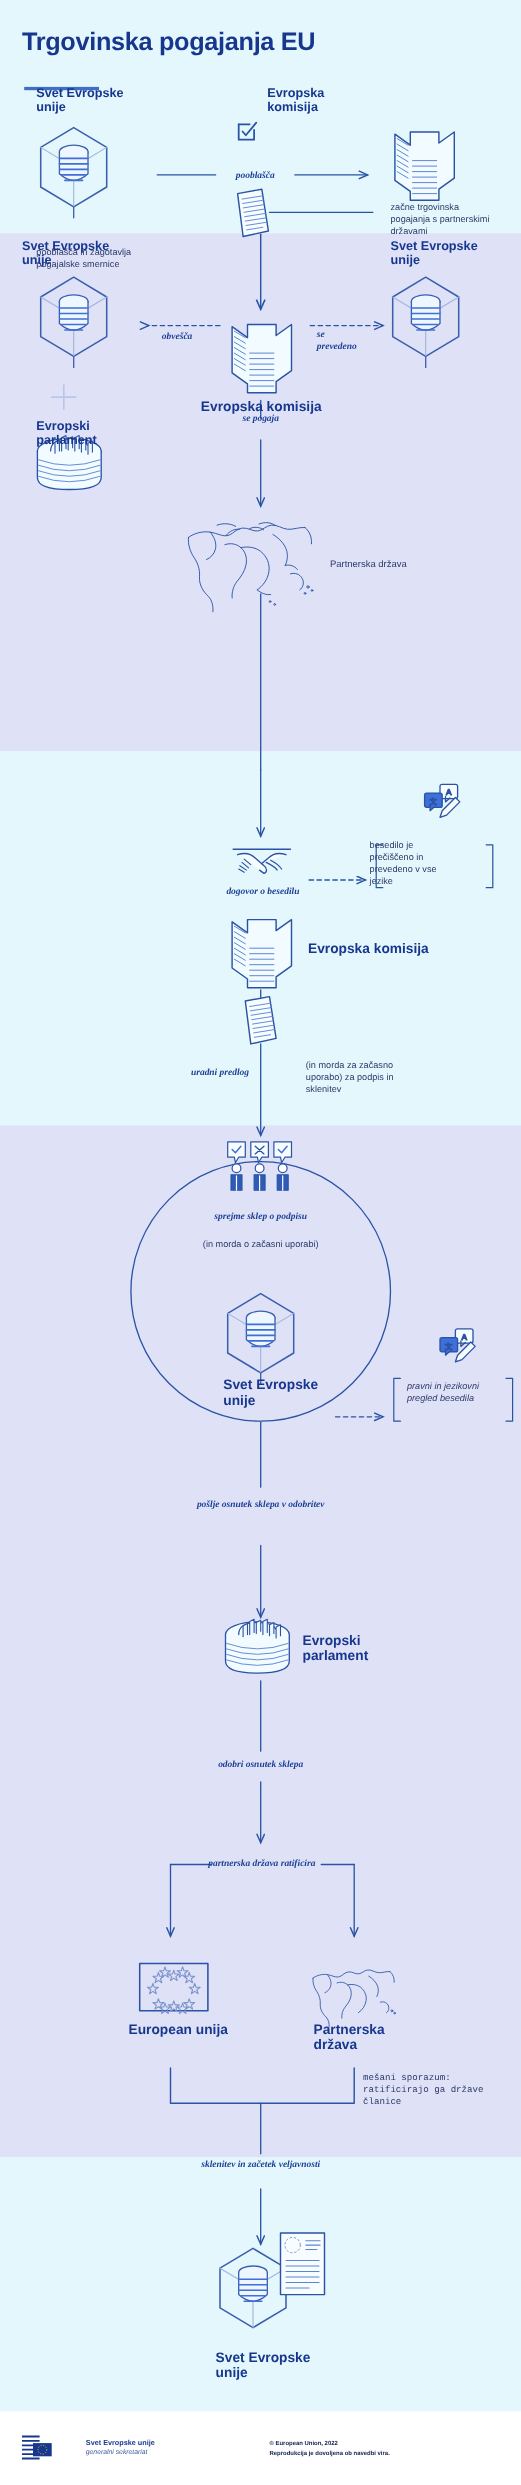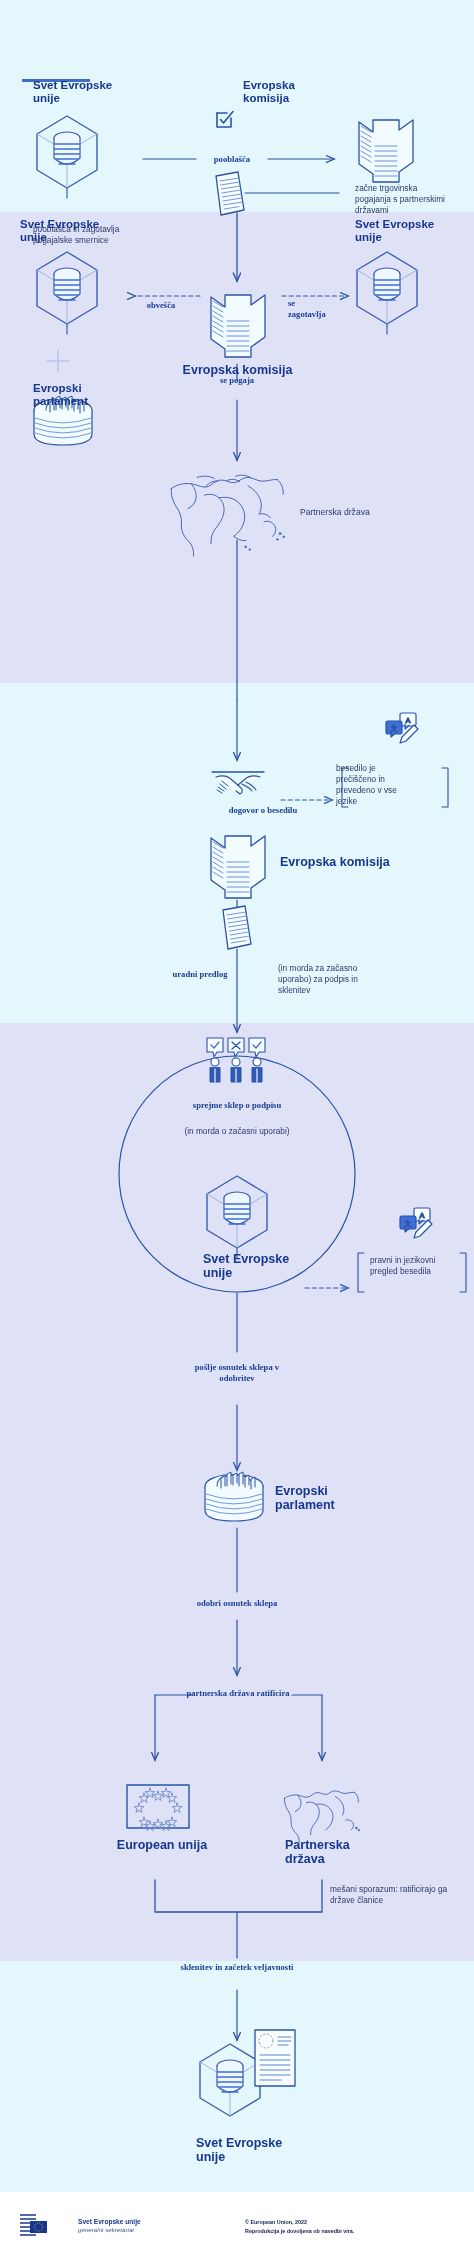--- a/index.html
+++ b/index.html
@@ -12,21 +12,21 @@
   .band-lav{background:#dfe2f7;}
   .band-white{background:#ffffff;}
 
   .layer{position:absolute;left:0;top:0;width:474px;height:2259px;}
 
   
   .t{position:absolute;color:#1b3f94;}
   .org{font-weight:bold;font-size:11.5px;line-height:1.15;color:#17378f;}
   .org-lg{font-weight:bold;font-size:12.5px;line-height:1.15;color:#17378f;}
   .note{font-size:8.3px;line-height:1.33;color:#2b3a68;font-weight:400;}
-  .act{font-family:"Liberation Serif",serif;font-weight:bold;font-size:8.6px;line-height:1.25;color:#1b3f94;}
+  .act{font-family:"Liberation Serif",serif;font-weight:bold;font-size:8.6px;line-height:1.25;color:#1b3f94;font-style:italic;}
   .act-c{text-align:center;}
   .title{font-weight:bold;font-size:23px;color:#17378f;letter-spacing:-0.3px;}
   .rule{position:absolute;height:2.5px;background:#3f6fc4;}
   .foot-n{font-size:6.6px;color:#17378f;font-weight:bold;line-height:1.2;}
   .foot-s{font-size:6.2px;color:#3a5a9a;font-style:italic;line-height:1.2;}
 
   svg{display:block;overflow:visible;}
   .ln{stroke:#2a53a5;fill:none;}
 </style>
 </head>
@@ -304,55 +304,56 @@
       <g transform="translate(255,2030)">
         <rect x="0" y="0" width="40" height="56" fill="#f7fcff" stroke="#2a53a5" stroke-width="1.3"></rect>
         <circle cx="11" cy="11" r="7" fill="none" stroke="#7d94cd" stroke-width="0.9" stroke-dasharray="1.4 2.4"></circle>
         <path d="M23,7 L36,7 M23,11 L36,11 M23,15 L33,15" stroke="#5b86d4" stroke-width="1"></path>
         <path d="M5,25 L35,25 M5,30 L35,30 M5,35 L35,35 M5,40 L35,40 M5,45 L35,45 M5,50 L26,50" stroke="#5b86d4" stroke-width="1"></path>
       </g>
 
     </g>
   </svg>
 
+  <div class="t title" style="left:20px;top:24px;">Trgovinska pogajanja EU</div>
   <div class="rule" style="left:22px;top:79px;width:68px;"></div>
 
   <div class="t org" style="left:33px;top:79px;width:90px;">Svet Evropske unije</div>
   <div class="t org" style="left:243px;top:79px;width:80px;">Evropska komisija</div>
   <div class="t act act-c" style="left:196px;top:154px;width:72px;">pooblašča</div>
   <div class="t note" style="left:33px;top:224px;width:105px;">pooblašča in zagotavlja pogajalske smernice</div>
   <div class="t note" style="left:355px;top:183px;width:92px;">začne trgovinska pogajanja s partnerskimi državami</div>
 
   <div class="t org" style="left:20px;top:218px;width:92px;">Svet Evropske unije</div>
   <div class="t org" style="left:355px;top:218px;width:92px;">Svet Evropske unije</div>
   <div class="t org-lg" style="left:165px;top:363px;width:145px;text-align:center;">Evropska komisija</div>
   <div class="t act act-c" style="left:128px;top:300px;width:66px;">obvešča</div>
-  <div class="t act" style="left:288px;top:298px;width:40px;">se zagotavlja</div>
+  <div class="t act" style="left:288px;top:298px;width:40px;">se prevedeno</div>
   <div class="t org" style="left:33px;top:382px;width:80px;">Evropski parlament</div>
   <div class="t act act-c" style="left:197px;top:375px;width:80px;">se pogaja</div>
   <div class="t note" style="left:300px;top:507px;width:70px;font-size:8.6px;">Partnerska država</div>
 
-  <div class="t act act-c" style="left:200px;top:805px;width:78px;margin-left:24px;">dogovor o besedilu</div>
+  <div class="t act act-c" style="left:200px;top:805px;width:78px;">dogovor o besedilu</div>
   <div class="t note" style="left:336px;top:763px;width:82px;">besedilo je prečiščeno in prevedeno v vse jezike</div>
   <div class="t org-lg" style="left:280px;top:855px;width:130px;">Evropska komisija</div>
 
   <div class="t act" style="left:155px;top:969px;width:90px;text-align:center;">uradni predlog</div>
   <div class="t note" style="left:244px;top:963px;width:92px;margin-left:34px;">(in morda za začasno uporabo) za podpis in sklenitev</div>
   <div class="t act act-c" style="left:182px;top:1100px;width:110px;">sprejme sklep o podpisu</div>
   <div class="t note" style="left:182px;top:1126px;width:110px;text-align:center;">(in morda o začasni uporabi)</div>
   <div class="t org-lg" style="left:203px;top:1252px;width:95px;">Svet Evropske unije</div>
-  <div class="t note" style="left:370px;top:1255px;width:88px;">pravni in jezikovni pregled besedila</div>
+  <div class="t note" style="left:370px;top:1255px;width:88px;font-style:italic;">pravni in jezikovni pregled besedila</div>
 
   <div class="t act act-c" style="left:177px;top:1362px;width:120px;">pošlje osnutek sklepa v odobritev</div>
   <div class="t org-lg" style="left:275px;top:1484px;width:90px;">Evropski parlament</div>
   <div class="t act act-c" style="left:157px;top:1598px;width:160px;">odobri osnutek sklepa</div>
   <div class="t act act-c" style="left:186px;top:1688px;width:104px;">partnerska država ratificira</div>
   <div class="t org-lg" style="left:112px;top:1838px;width:100px;text-align:center;">European unija</div>
   <div class="t org-lg" style="left:285px;top:1838px;width:76px;">Partnerska država</div>
-  <div class="t note" style="left:330px;top:1884px;width:120px;">mešani sporazum: ratificirajo ga države članice</div>
+  <div class="t note" style="left:330px;top:1884px;width:120px;font-family:Liberation Mono, monospace;">mešani sporazum: ratificirajo ga države članice</div>
   <div class="t act act-c" style="left:177px;top:1962px;width:120px;">sklenitev in začetek veljavnosti</div>
 
   <div class="t org-lg" style="left:196px;top:2136px;width:95px;">Svet Evropske unije</div>
 
   <div style="position:absolute;left:20px;top:2213px;display:flex;align-items:center;gap:6px;">
     <svg width="52" height="26" viewBox="0 0 52 26">
       <g stroke="#17378f" stroke-width="1.6">
         <path d="M0,2 L16,2 M0,6 L16,6 M0,10 L16,10 M0,14 L10,14 M0,18 L10,18 M0,22 L16,22"></path>
       </g>
       <rect x="10" y="8" width="17" height="12" fill="#17378f"></rect>

